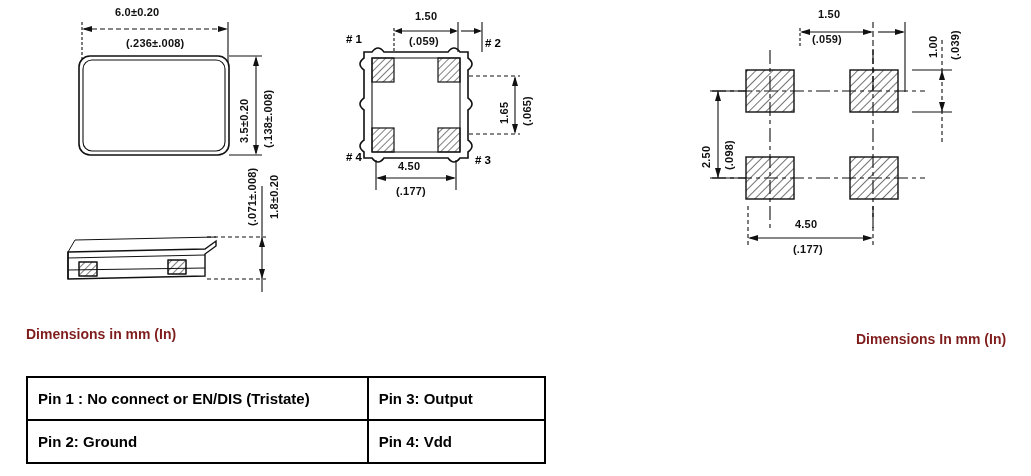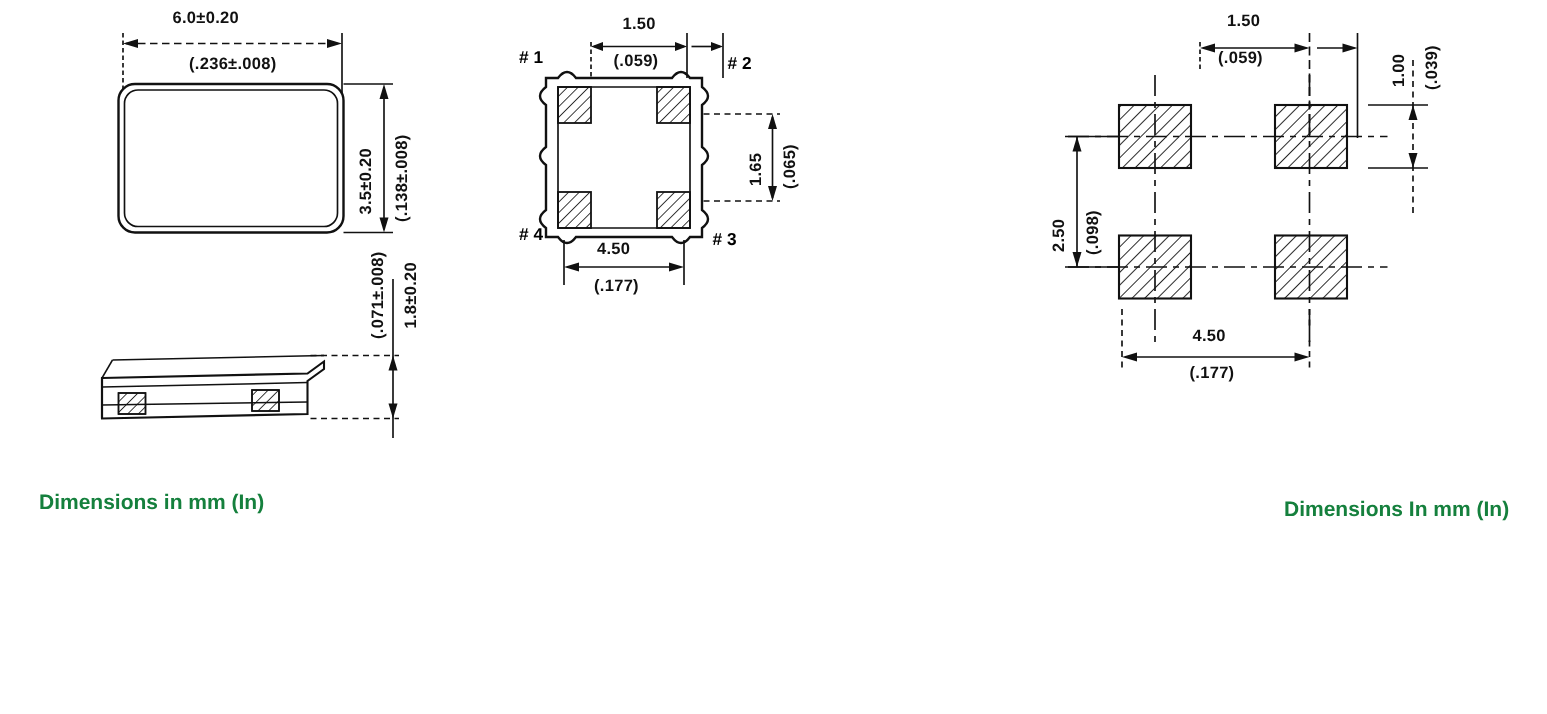--- a/index.html
+++ b/index.html
@@ -33,21 +33,21 @@
     font-size: 11.5px;
     font-weight: 700;
     white-space: nowrap;
   }
 
   
   .caption {
     font-family: "Liberation Sans", sans-serif;
     font-size: 14px;
     font-weight: 700;
-    color: #15803d;
+    color: #7f1d1d;
     white-space: nowrap;
   }
 
   
   #pin-table {
     position: absolute;
     left: 26px;
     top: 376px;
     width: 520px;
     border-collapse: collapse;
@@ -277,16 +277,24 @@
     <div class="abs dimtext" style="left:105px; top:218px;">4.50</div>
     <div class="abs dimtext" style="left:103px; top:243px;">(.177)</div>
   </div>
 
   <div class="abs caption" style="left:26px; top:326px;">Dimensions in mm (In)</div>
 
   <div class="abs caption" style="left:856px; top:331px;">Dimensions In mm (In)</div>
 
   <table id="pin-table">
     <tbody>
+      <tr>
+        <td class="col-left">Pin 1 : No connect or EN/DIS (Tristate)</td>
+        <td class="col-right">Pin 3: Output</td>
+      </tr>
+      <tr>
+        <td class="col-left">Pin 2: Ground</td>
+        <td class="col-right">Pin 4: Vdd</td>
+      </tr>
     </tbody>
   </table>
 
 </div>
 
 </body></html>

